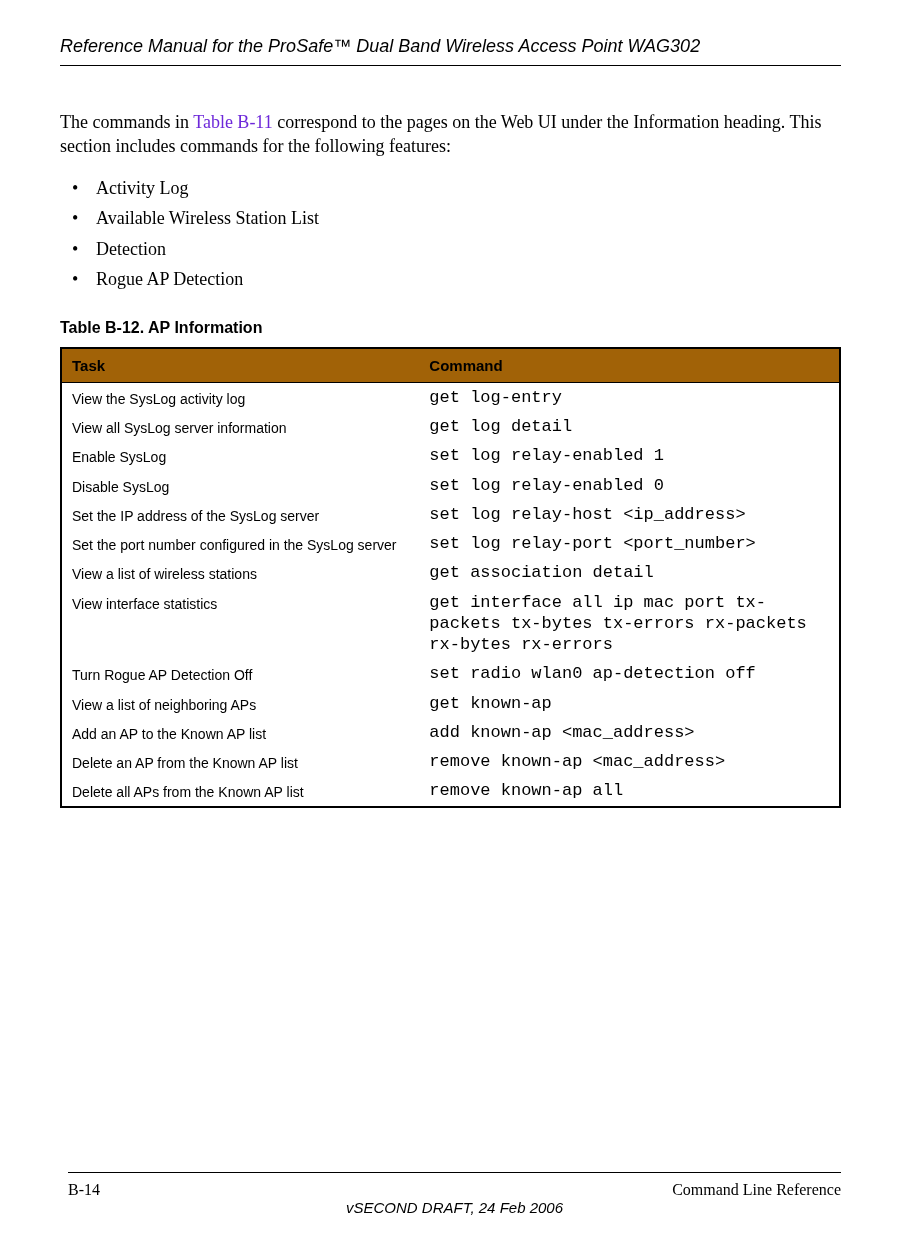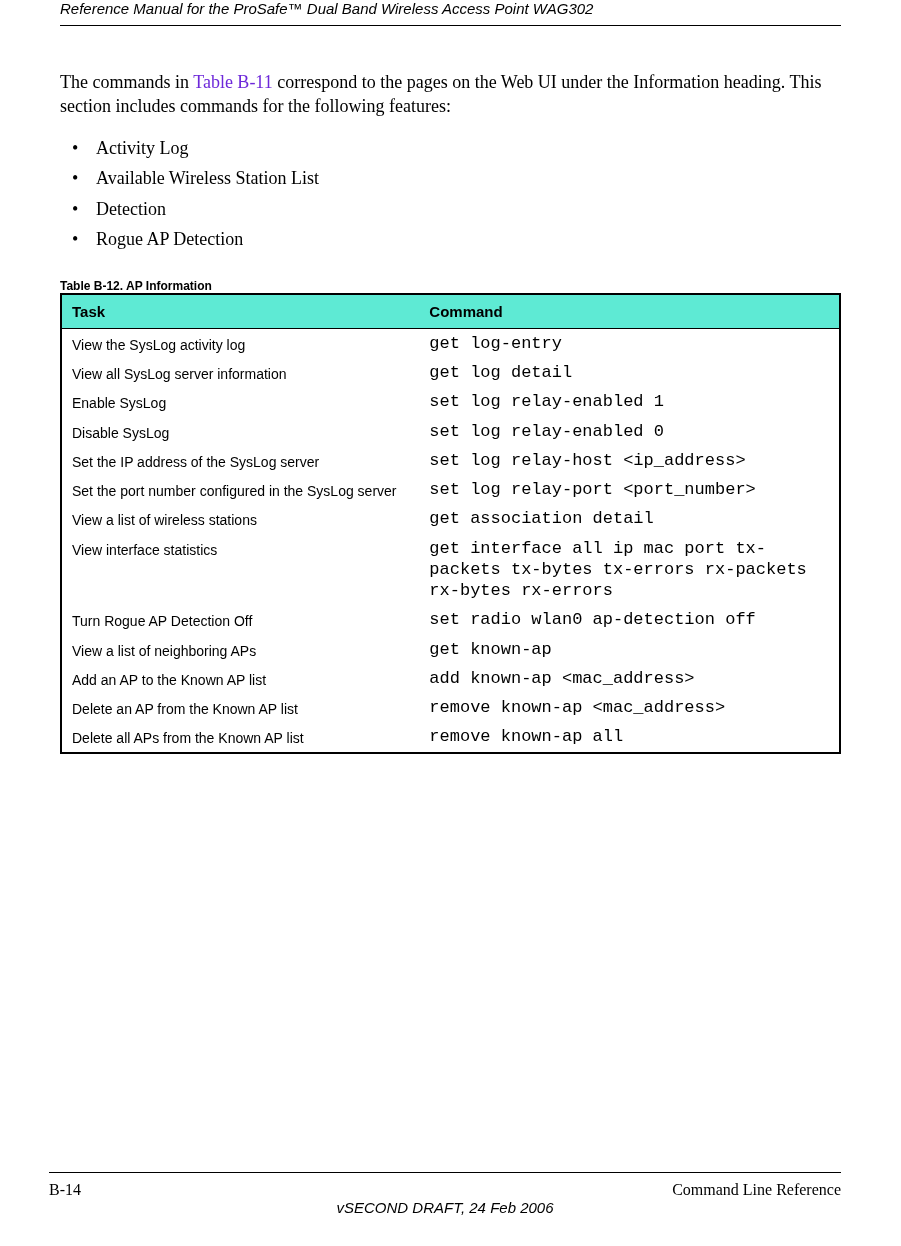--- a/index.html
+++ b/index.html
@@ -8,21 +8,22 @@
     font-family: "Times New Roman", Times, serif;
     color: #000;
     width: 901px;
     height: 1246px;
     position: relative;
     padding: 0 60px;
   }
   .header-line {
     font-style: italic;
     font-family: Arial, Helvetica, sans-serif;
-    font-size: 15px;
+    font-size: 18px;
+    padding-top: 36px;
     padding-bottom: 8px;
     border-bottom: 1px solid #000;
   }
   .content { padding-top: 44px; }
   h2.section-heading {
     font-family: Arial, Helvetica, sans-serif;
     font-weight: bold;
     font-size: 24px;
     margin-bottom: 20px;
   }
@@ -44,30 +45,31 @@
   }
   ul.feat li::before {
     content: "•";
     position: absolute;
     left: 0;
     top: 0;
   }
   .table-caption {
     font-family: Arial, Helvetica, sans-serif;
     font-weight: bold;
-    font-size: 12px;
+    font-size: 16px;
+    margin-bottom: 10px;
   }
   table.cmd {
     width: 100%;
     border-collapse: collapse;
     border: 2px solid #000;
     table-layout: fixed;
   }
   table.cmd th {
-    background: #5eead4;
+    background: #a16207;
     font-family: Arial, Helvetica, sans-serif;
     font-weight: bold;
     font-size: 15px;
     text-align: left;
     padding: 8px 10px;
     border-bottom: 1px solid #000;
   }
   table.cmd td {
     padding: 4px 10px 4px 10px;
     vertical-align: top;
@@ -83,21 +85,21 @@
     font-size: 17px;
     width: 54%;
     white-space: pre-line;
     line-height: 1.25;
   }
   col.col-task { width: 46%; }
   col.col-cmd  { width: 54%; }
   .footer {
     position: absolute;
     bottom: 30px;
-    left: 49px;
+    left: 68px;
     right: 60px;
   }
   .footer .rule { border-top: 1px solid #000; margin-bottom: 8px; }
   .footer-row {
     display: flex;
     justify-content: space-between;
     font-size: 16px;
   }
   .footer-center {
     text-align: center;

